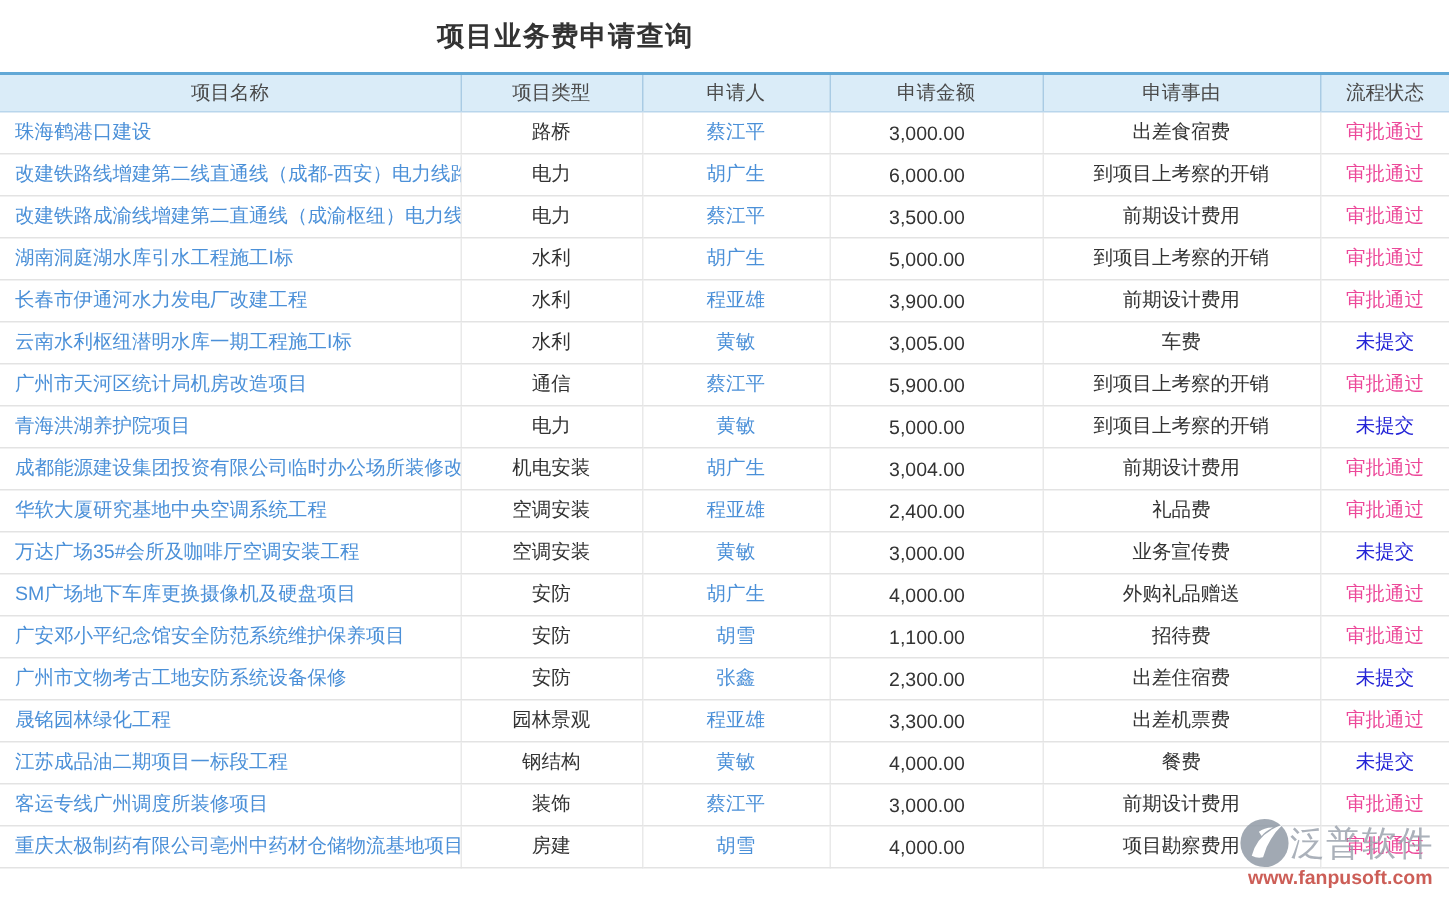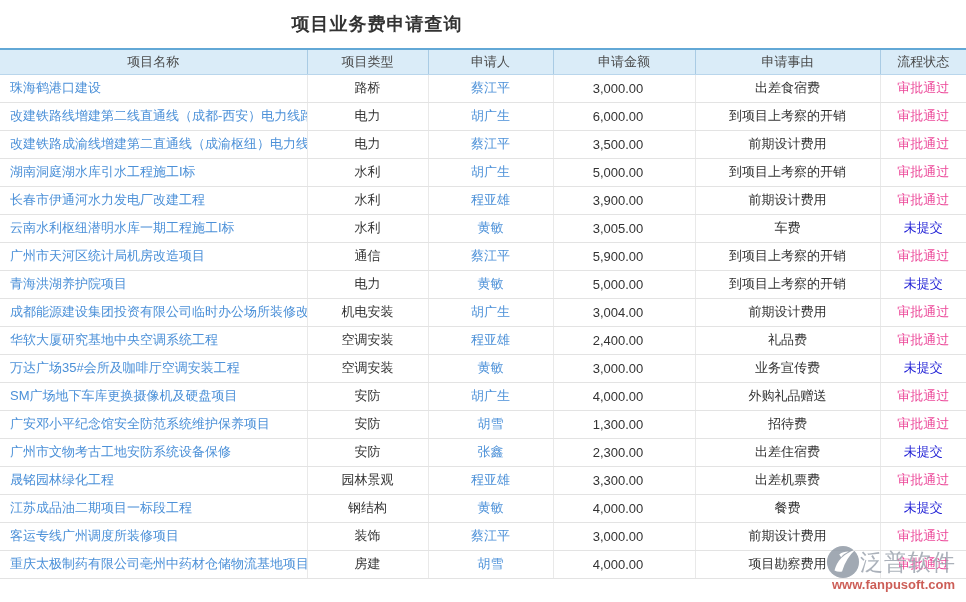--- a/index.html
+++ b/index.html
@@ -241,21 +241,21 @@
     </tr>
 
     <tr>
       <td class="c-name">
         <a class="cell-link">广安邓小平纪念馆安全防范系统维护保养项目</a>
       </td>
       <td class="c-type">安防</td>
       <td class="c-applicant">
         <a class="cell-link">胡雪</a>
       </td>
-      <td class="c-amount">1,300.00</td>
+      <td class="c-amount">1,100.00</td>
       <td class="c-reason">招待费</td>
       <td class="c-status">
         <span class="status-approved">审批通过</span>
       </td>
     </tr>
 
     <tr>
       <td class="c-name">
         <a class="cell-link">广州市文物考古工地安防系统设备保修</a>
       </td>

